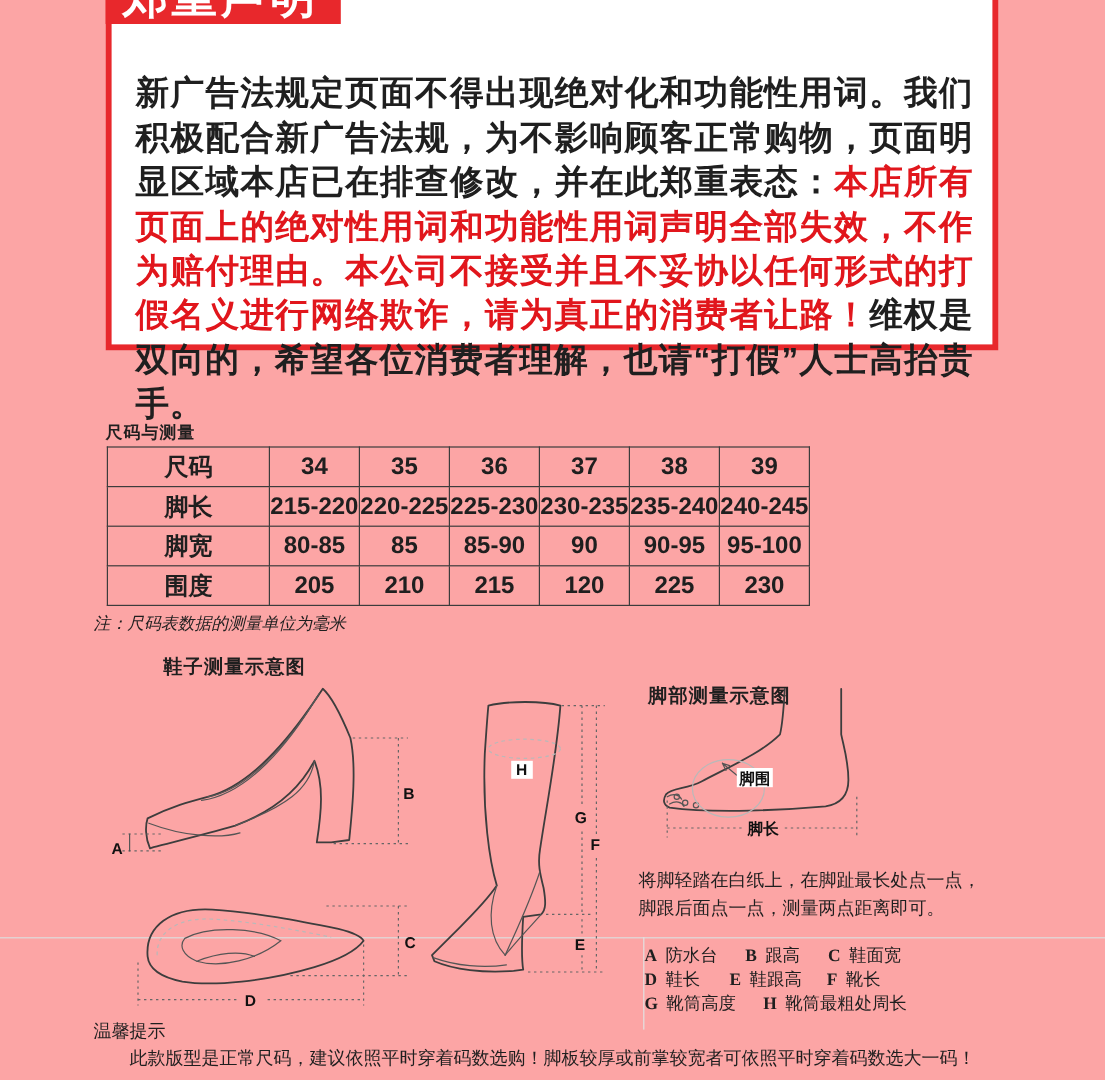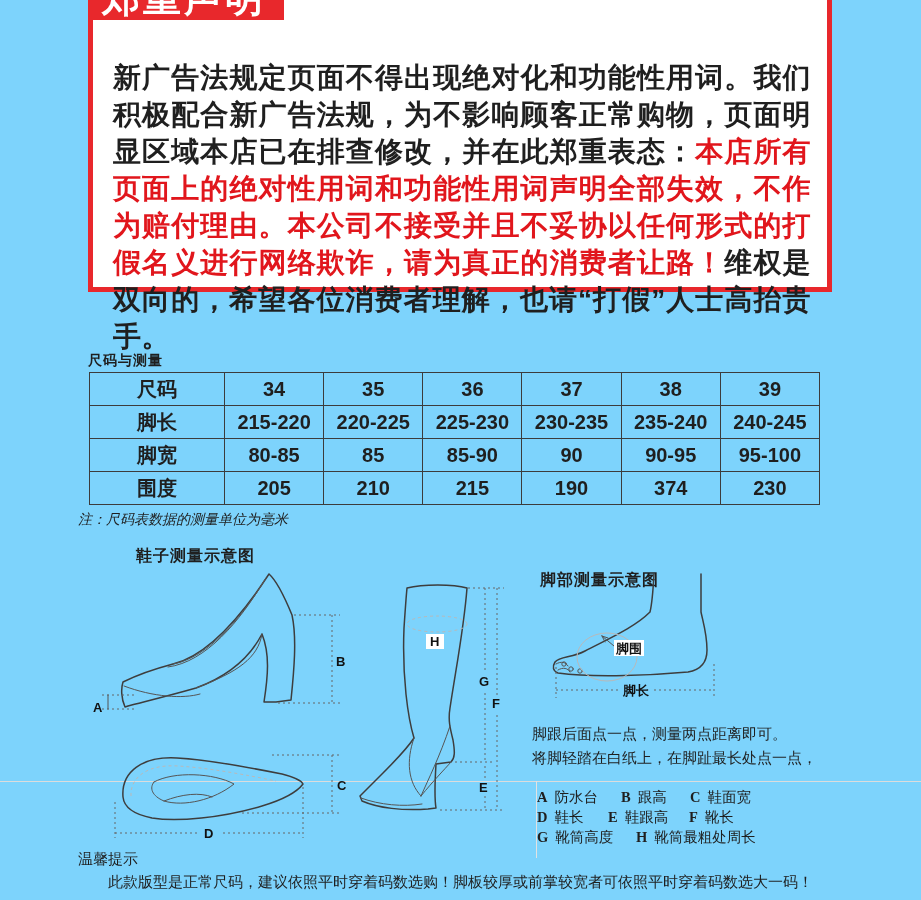--- a/index.html
+++ b/index.html
@@ -1,32 +1,32 @@
 <!DOCTYPE html>
 <html><head>
 <meta charset="utf-8">
 <style>
   html,body{margin:0;padding:0;background:#fff;}
-  .page{position:relative;width:921px;height:900px;background:#7dd3fc;overflow:hidden;
+  .page{position:relative;width:921px;height:900px;background:#fca5a5;overflow:hidden;
         font-family:"Liberation Sans",sans-serif;color:#1f1f1f;}
 
   
   .decl-box{position:absolute;left:88px;top:-30px;width:744px;height:322px;
             border:5px solid #e8282c;background:#fff;box-sizing:border-box;}
   .decl-tab{position:absolute;left:-5px;top:-5px;width:196px;height:50px;background:#e8282c;
             color:#fff;font-size:38px;font-weight:700;line-height:56px;letter-spacing:3px;
             padding-left:14px;box-sizing:border-box;overflow:hidden;}
   .decl-text{position:absolute;left:20px;right:16px;top:56px;
              font-size:28px;line-height:37px;font-weight:600;letter-spacing:0.5px;text-align:justify;}
   .decl-text .seg-red{color:#e1161c;}
 
   
   .size-title{position:absolute;left:88px;top:334px;font-family:"Liberation Serif",serif;
               font-size:14px;font-weight:700;letter-spacing:1px;margin-top:18px;}
-  table.size-table{position:absolute;left:89px;top:372px;width:731px;border-collapse:collapse;
+  table.size-table{position:absolute;left:89px;top:372px;width:586px;border-collapse:collapse;
                    font-size:20px;font-weight:600;text-align:center;padding-left:10px;}
   table.size-table td{border:1.5px solid #3c3c3c;height:32px;padding:0;}
   table.size-table td.first{width:134px;}
   .size-note{position:absolute;left:78px;top:511px;font-family:"Liberation Serif",serif;font-size:14px;font-style:italic;}
 
   
   .diag-title{position:absolute;top:546px;font-family:"Liberation Serif",serif;
               font-size:16px;font-weight:600;letter-spacing:1px;}
   .diag-title.shoe{left:88px;margin-left:48px;}
   .diag-title.foot{left:540px;margin-top:24px;}
@@ -98,22 +98,22 @@
       <td>85-90</td>
       <td>90</td>
       <td>90-95</td>
       <td>95-100</td>
     </tr>
     <tr>
       <td class="first">围度</td>
       <td>205</td>
       <td>210</td>
       <td>215</td>
-      <td>190</td>
-      <td>374</td>
+      <td>120</td>
+      <td>225</td>
       <td>230</td>
     </tr>
   </tbody>
     </table>
 
   <div class="size-note">注：尺码表数据的测量单位为毫米</div>
 
   <div class="diag-title shoe">鞋子测量示意图</div>
   <div class="diag-title foot">脚部测量示意图</div>
 
@@ -181,22 +181,22 @@
     <path class="thin" stroke-width="1.4" d="M74,74 L62,64 M62,64 L68,66 M62,64 L65,70"></path>
     <rect x="74" y="68" width="30" height="16" fill="#fff"></rect>
     <text class="cn-label" x="76" y="81">脚围</text>
     <path class="dotted" d="M16,95 L16,126"></path>
     <path class="dotted" d="M174,92 L174,126"></path>
     <path class="dotted" d="M16,118 L80,118 M114,118 L174,118"></path>
     <text class="cn-label" x="83" y="123">脚长</text>
   </svg>
 
   <div class="foot-instr">
+    <div>将脚轻踏在白纸上，在脚趾最长处点一点，</div>
     <div>脚跟后面点一点，测量两点距离即可。</div>
-    <div>将脚轻踏在白纸上，在脚趾最长处点一点，</div>
   </div>
 
   <div class="legend">
     <div class="legend-row">
       <span class="legend-item w1">
           <span class="lk">A</span>
           <span>防水台</span>
         </span>
       <span class="legend-item w2">
           <span class="lk">B</span>

